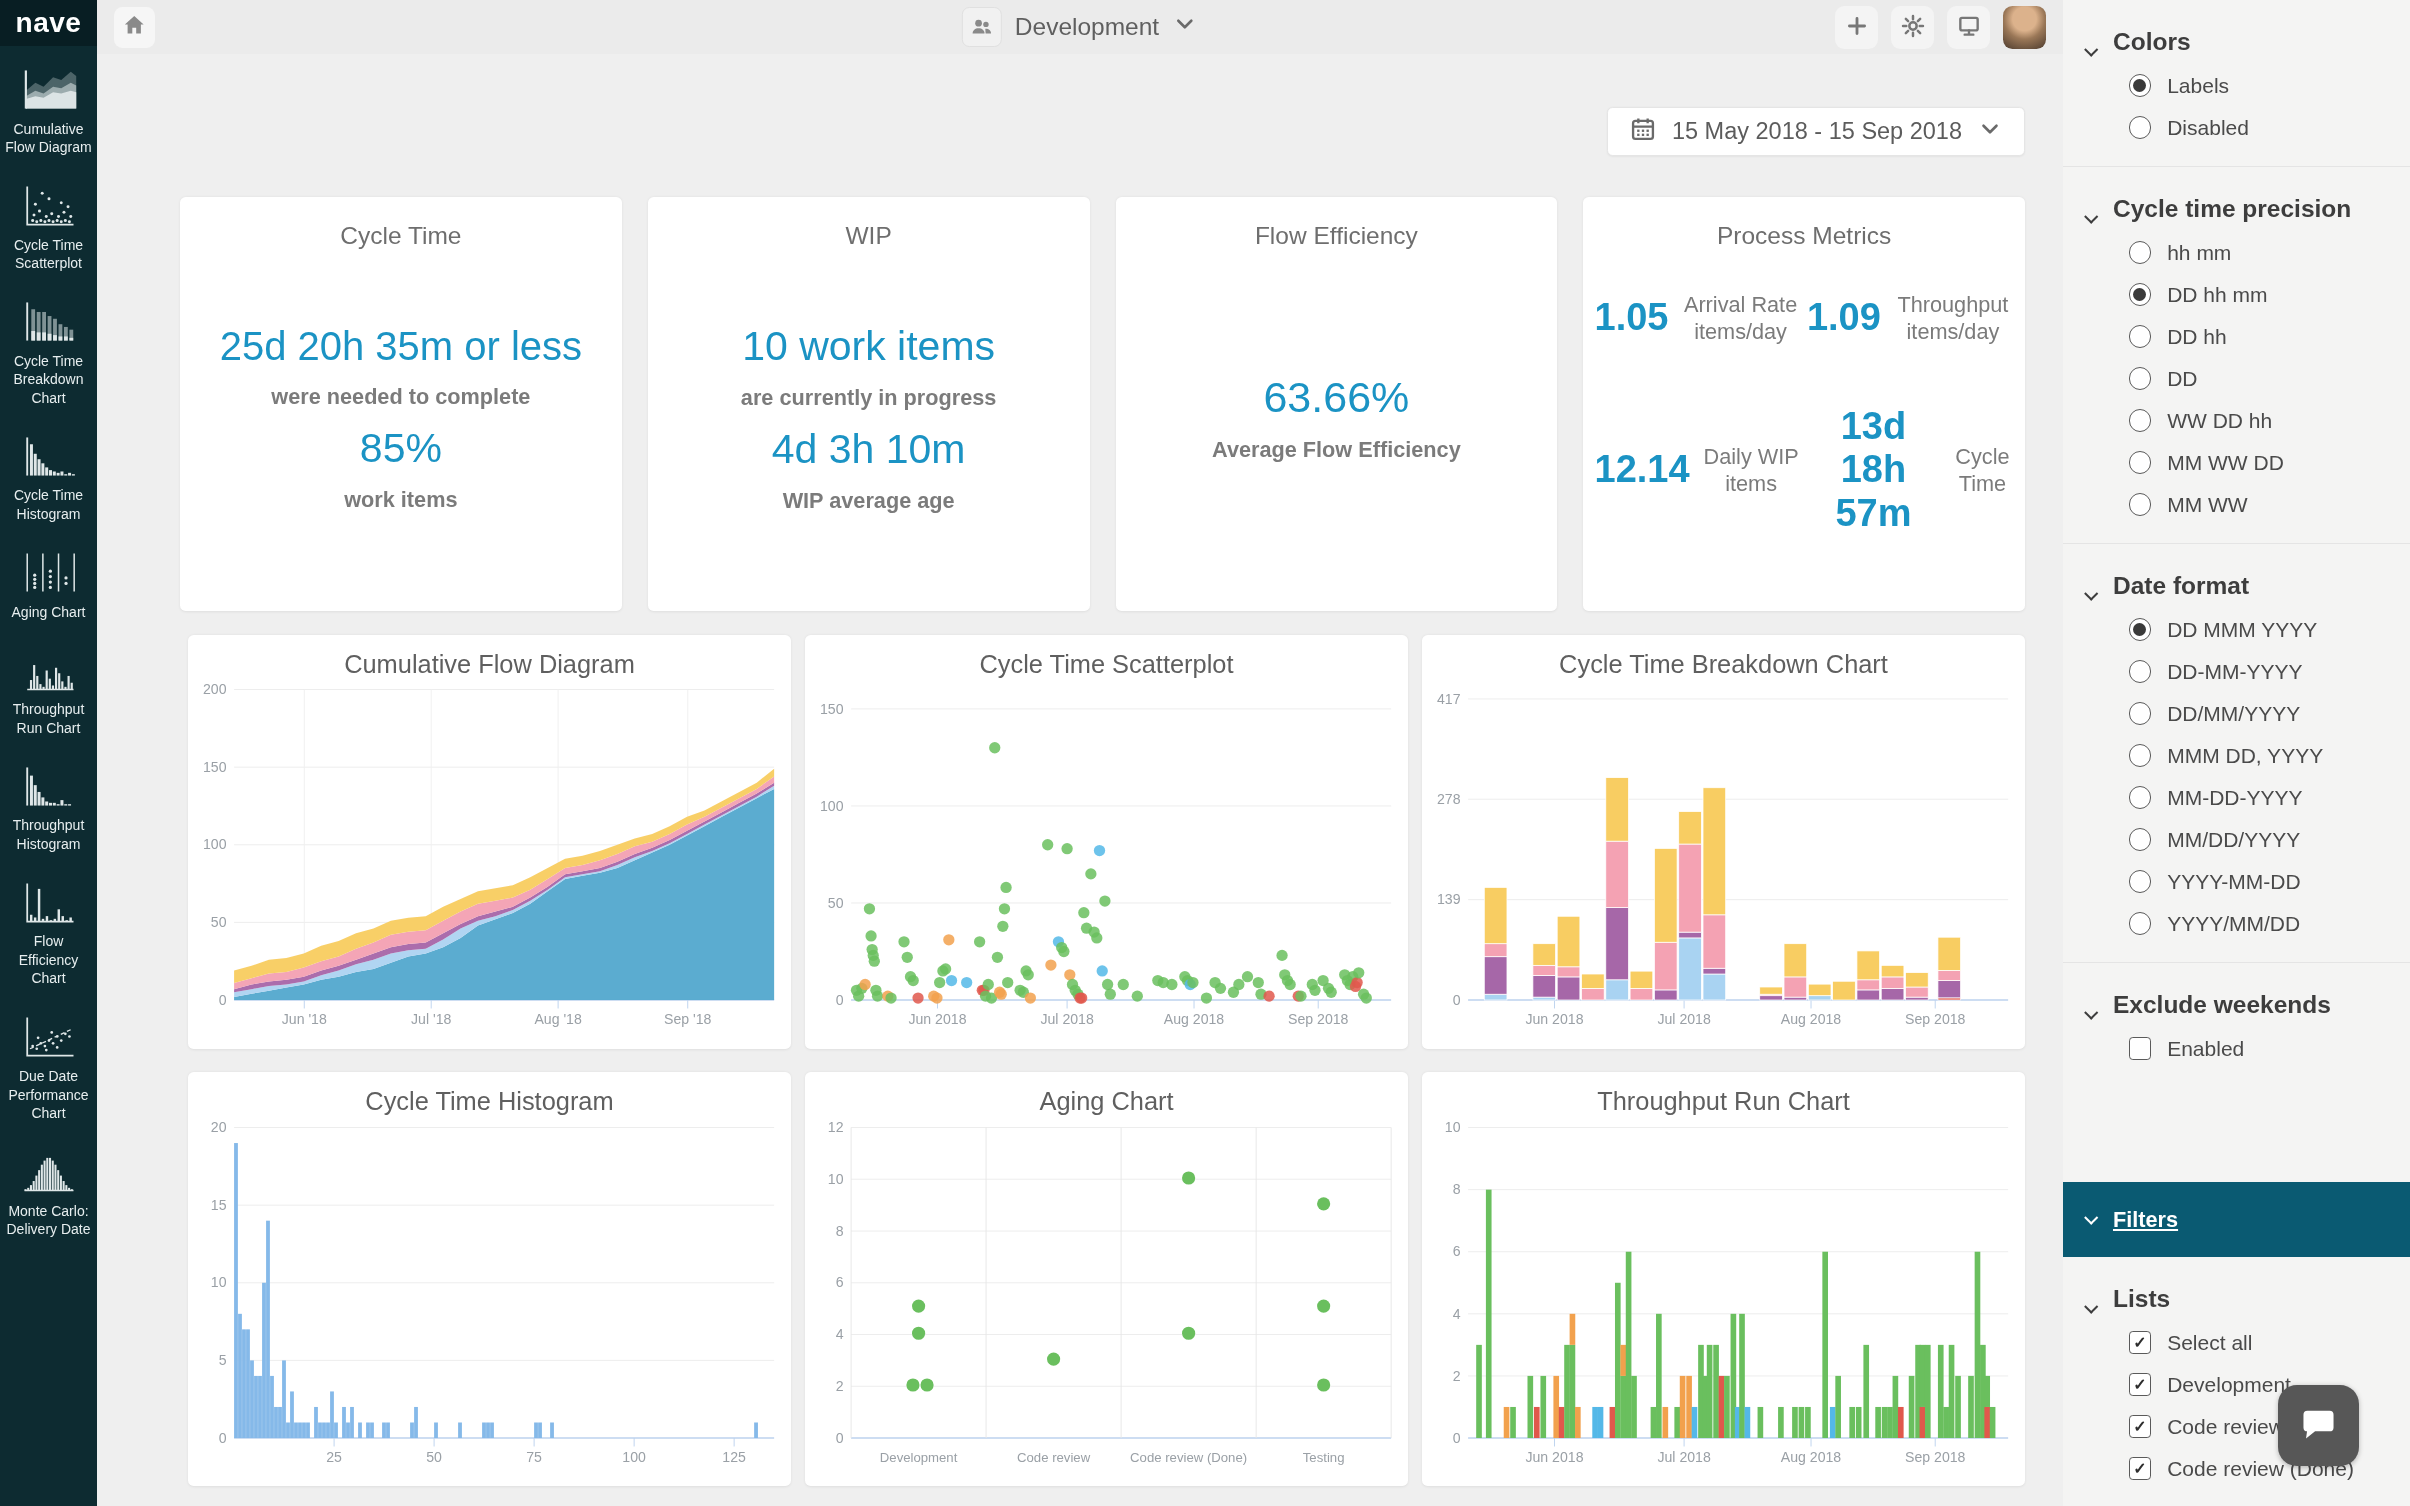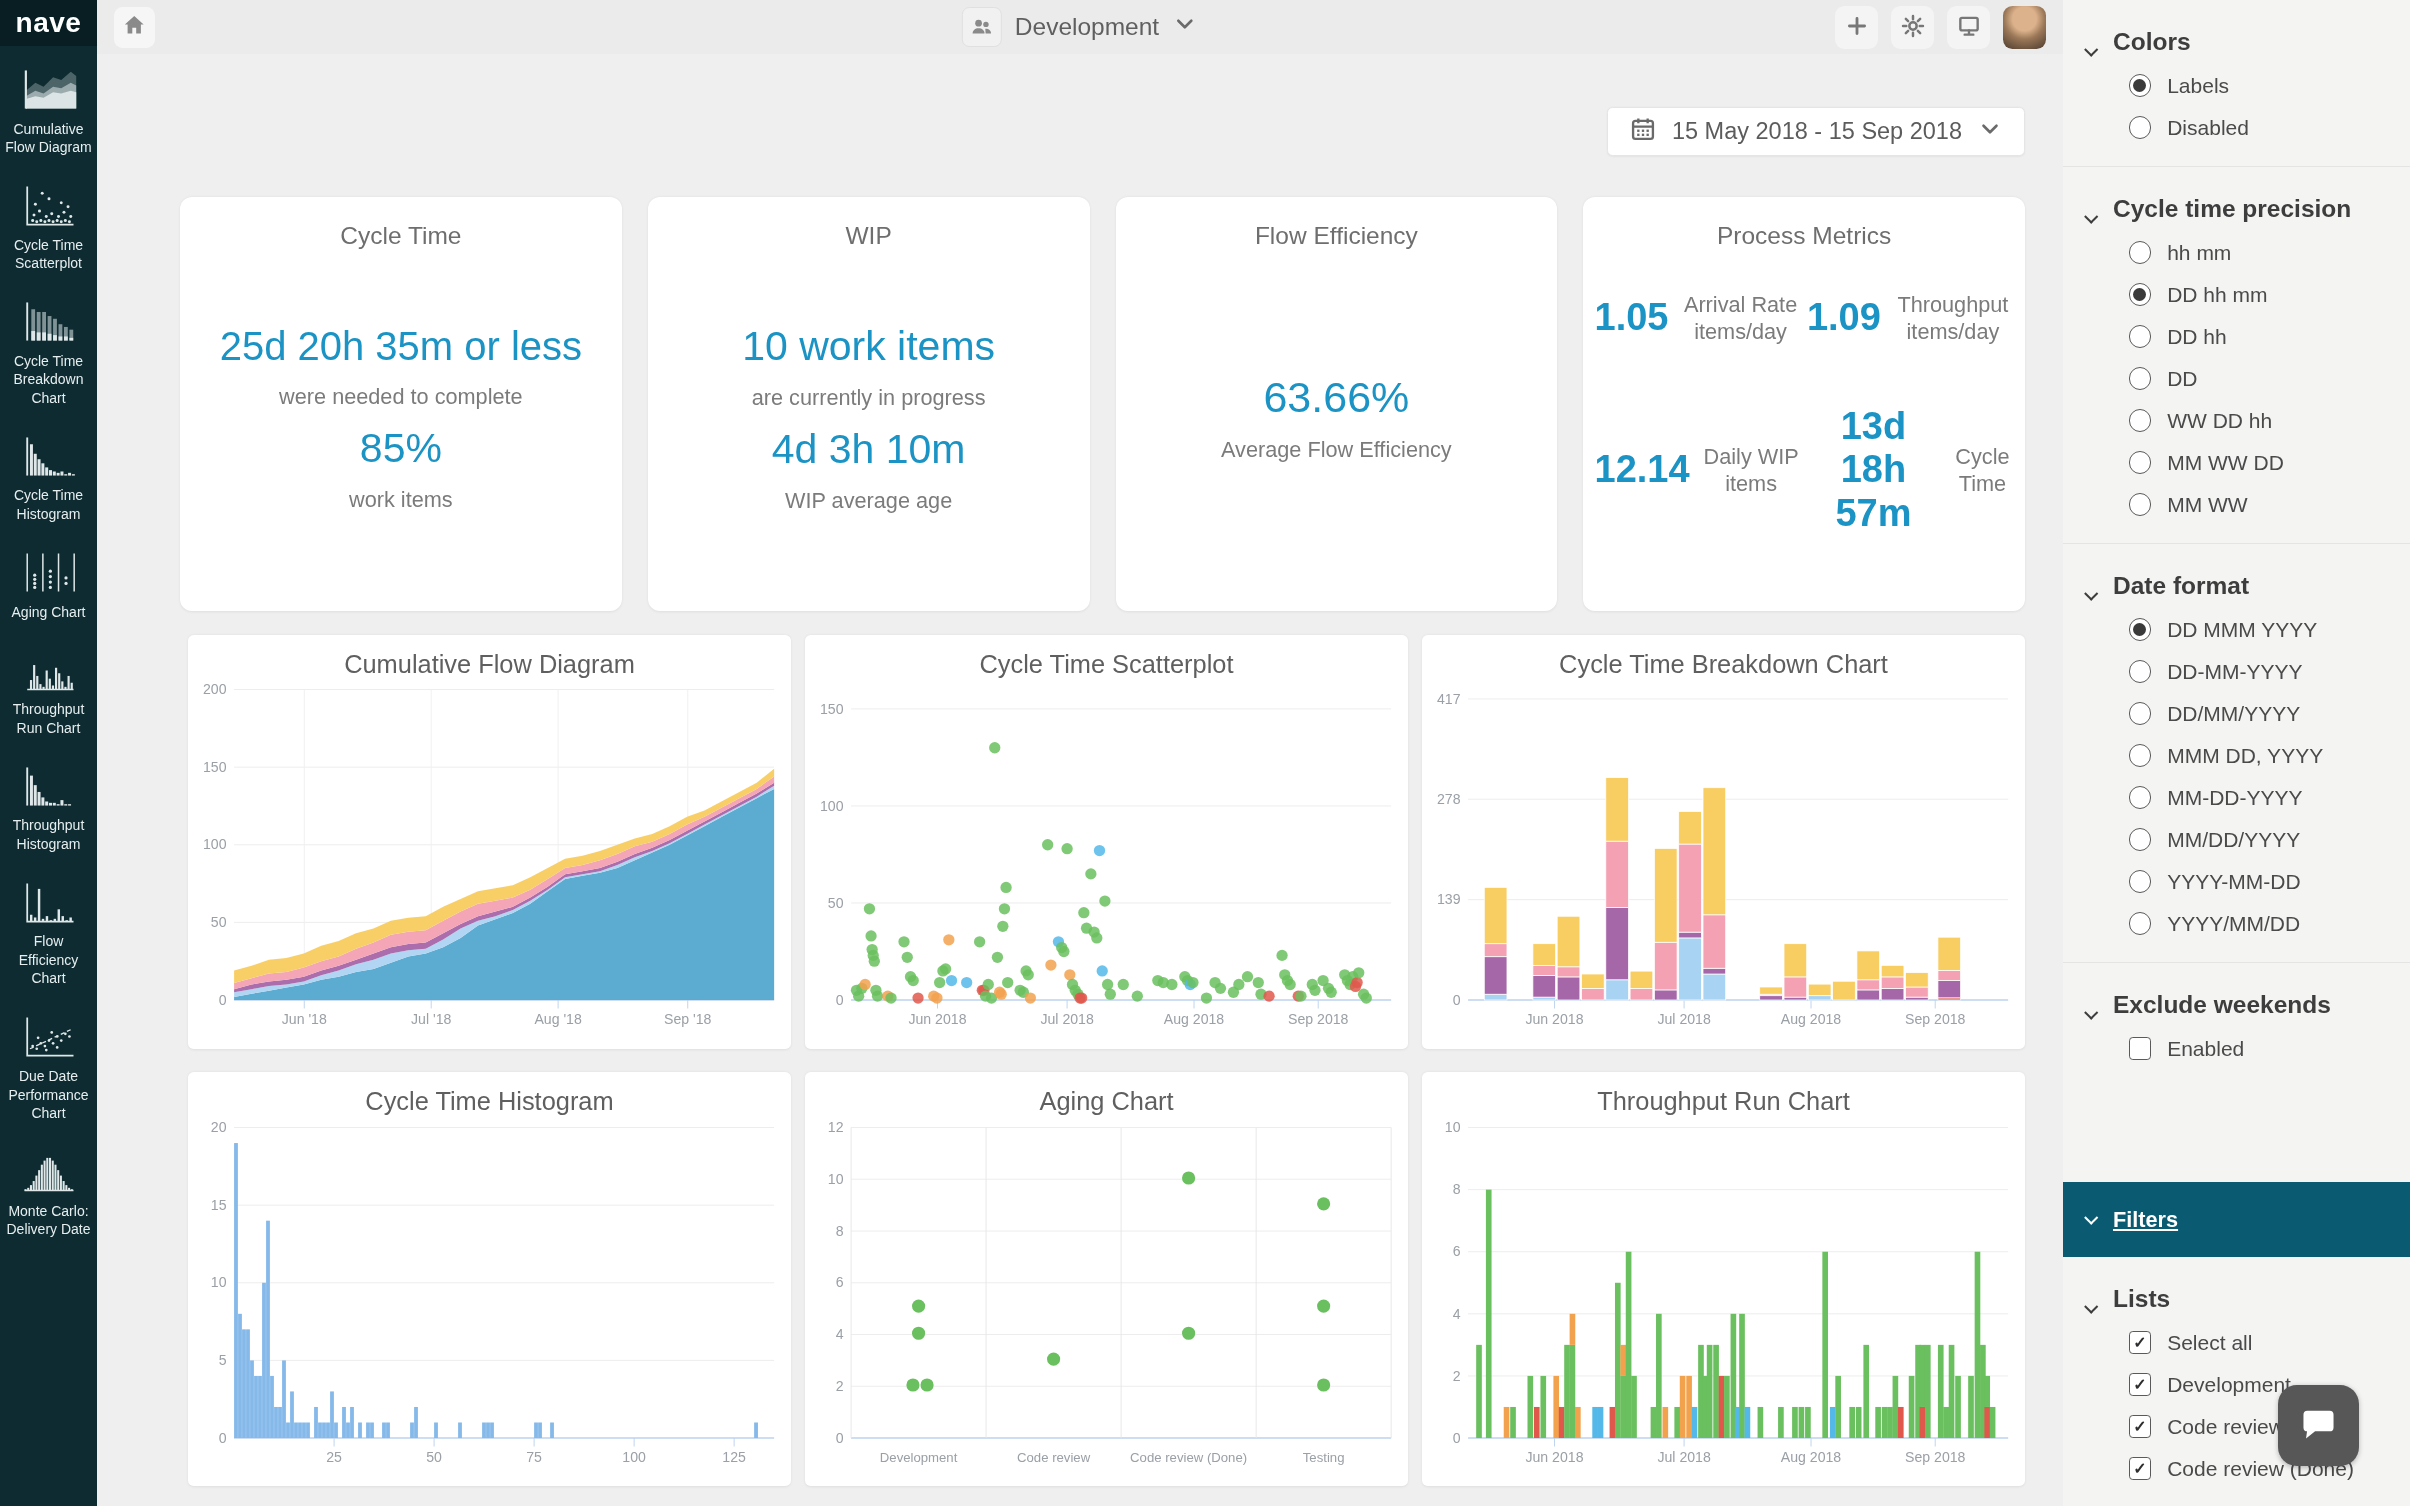--- a/index.html
+++ b/index.html
@@ -27,25 +27,25 @@
             background:radial-gradient(circle at 50% 30%, #dcb28c 0 32%, #9a7757 55%, #4b3a2d 100%); }
 
   .content { flex:1; position:relative; overflow:hidden; }
   .daterow { display:flex; justify-content:flex-end; padding:53px 38px 41px 0; }
   .datepicker { height:49px; background:#ffffff; border:0.9px solid #e5e5e5; border-radius:5.6px;
                 display:flex; align-items:center; gap:15px; padding:0 21px; font-size:23.5px; color:#5c5c5c;
                 box-shadow:0 0.9px 1.9px rgba(0,0,0,.05); cursor:pointer; }
 
   .cards { display:grid; grid-template-columns:repeat(4,1fr); gap:26px; margin:0 38px 0 83px; }
   .card { background:#fff; border-radius:5.6px; box-shadow:0 0.9px 2.8px rgba(0,0,0,.07); }
-  .metric-card { height:414px; display:flex; flex-direction:column; align-items:center; padding:24.5px 11.3px; text-align:center;border-radius:12px; }
+  .metric-card { height:414px; display:flex; flex-direction:column; align-items:center; padding:24.5px 11.3px; text-align:center; }
   .card-title { font-size:24.5px; color:#6e6e6e; }
   .metric-body { margin:auto 0; display:flex; flex-direction:column; gap:15px; align-items:center; }
   .big-blue { color:#1b93c4; font-weight:400; font-size:41px; }
-  .cap-gray { color:#7b7b7b; font-size:21.7px; }
+  .cap-gray { color:#7b7b7b; font-size:21.7px;font-weight:bold; }
   .pm-grid { display:grid; grid-template-columns:1fr 1fr; gap:60px 5.6px; margin-top:41px; width:100%; }
   .pm-cell { display:flex; align-items:center; gap:11.3px; }
   .pm-value { color:#1b93c4; font-weight:700; font-size:38px; max-width:217px; line-height:1.15; }
   .pm-label { color:#7b7b7b; font-size:21.7px; max-width:198px; line-height:1.25; }
 
   .charts { display:grid; grid-template-columns:repeat(3,1fr); gap:23.5px 14px; margin:23.5px 38px 0 91px; }
   .chart-card { height:414px; padding:15px 7.5px 3.8px; }
   .chart-title { text-align:center; font-size:25.4px; color:#5f5f5f; margin-bottom:3.8px; }
   .chart-card svg { display:block; }
 

